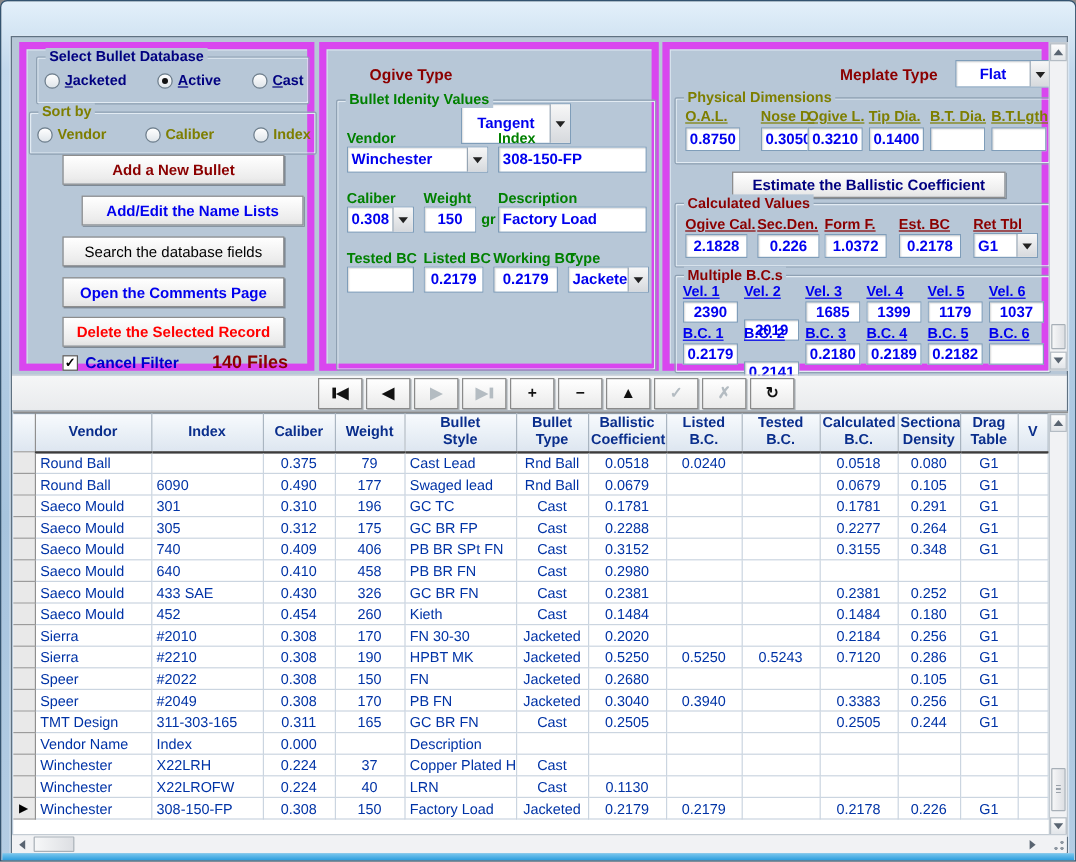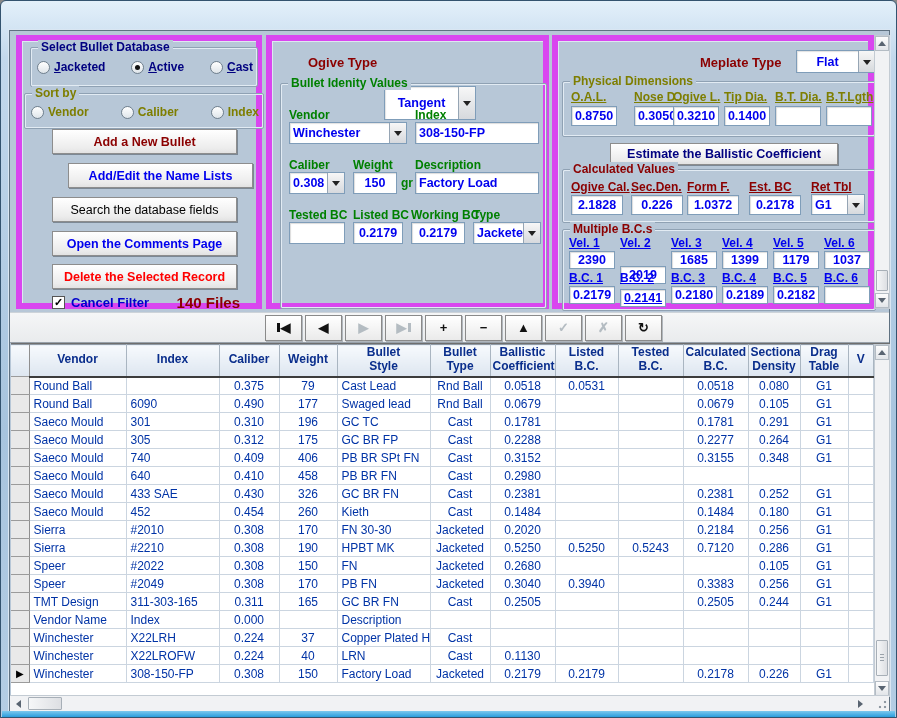--- a/index.html
+++ b/index.html
@@ -311,21 +311,21 @@
               <input class="fval" value="1037" style="height: 18px; margin-top: 0px;">
             </div>
           </div>
         <div id="bcFields">
             <div class="field" style="left: 6px; top: 41px; width: 46px;">
               <span class="flab u-blue">B.C. 1</span>
               <input class="fval" value="0.2179" style="height: 18px; margin-top: 0px;">
             </div>
             <div class="field" style="left: 57px; top: 41px; width: 46px;">
               <span class="flab u-blue">B.C. 2</span>
-              <input class="fval" value="0.2141" style="height: 18px; margin-top: 4px; text-decoration: underline;">
+              <input class="fval" value="0.2141" style="height: 18px; margin-top: 16px; text-decoration: underline;">
             </div>
             <div class="field" style="left: 108px; top: 41px; width: 46px;">
               <span class="flab u-blue">B.C. 3</span>
               <input class="fval" value="0.2180" style="height: 18px; margin-top: 0px;">
             </div>
             <div class="field" style="left: 159px; top: 41px; width: 46px;">
               <span class="flab u-blue">B.C. 4</span>
               <input class="fval" value="0.2189" style="height: 18px; margin-top: 0px;">
             </div>
             <div class="field" style="left: 210px; top: 41px; width: 46px;">
@@ -416,21 +416,21 @@
         <tbody id="gridBody">
             <tr>
               <td class="ind"></td>
               <td class="al">Round Ball</td>
               <td class="al"></td>
               <td class="ac">0.375</td>
               <td class="ac">79</td>
               <td class="al">Cast Lead</td>
               <td class="ac">Rnd Ball</td>
               <td class="ac">0.0518</td>
-              <td class="ac">0.0531</td>
+              <td class="ac">0.0240</td>
               <td class="ac"></td>
               <td class="ac">0.0518</td>
               <td class="ac">0.080</td>
               <td class="ac">G1</td>
               <td class="al"></td>
             </tr>
             <tr>
               <td class="ind"></td>
               <td class="al">Round Ball</td>
               <td class="al">6090</td>

